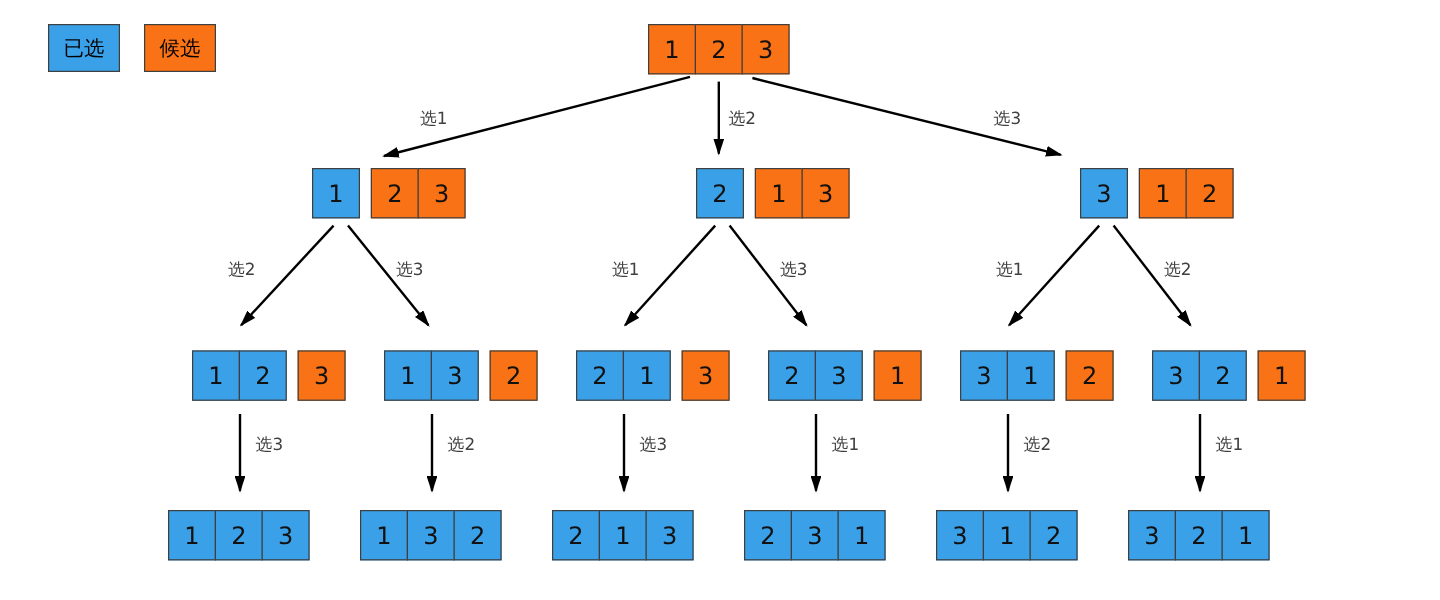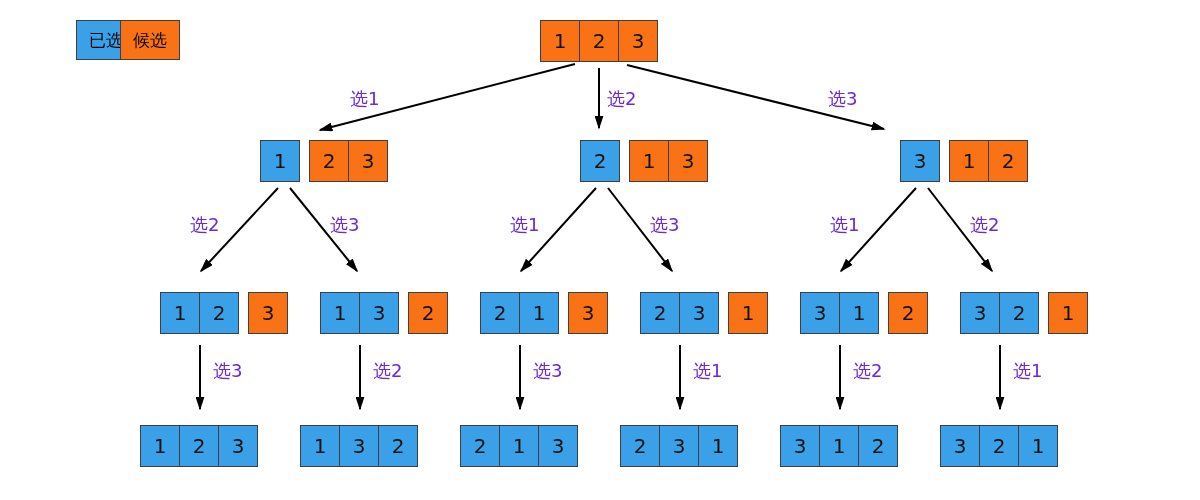--- a/index.html
+++ b/index.html
@@ -7,21 +7,21 @@
           font-family:"DejaVu Sans","Liberation Sans",sans-serif;color:#000;}
   .node{position:absolute;display:flex;gap:9px;}
   .group{display:flex;}
   .cell{width:40px;height:42px;display:flex;align-items:center;justify-content:center;
         font-size:20px;color:#111;border:1px solid #3f3f3f;box-sizing:border-box;}
   .cell + .cell{margin-left:-1px;}
   .blue{background:#3AA0E8;}
   .yellow{background:#f97316;}
   .legend-box{position:absolute;width:60px;height:40px;display:flex;align-items:center;justify-content:center;
         font-size:17px;border:1px solid #3f3f3f;box-sizing:border-box;}
-  .edge-label{position:absolute;font-size:18px;line-height:22px;color:#6d28d9;white-space:nowrap;}
+  .edge-label{position:absolute;font-size:14px;line-height:22px;color:#404040;white-space:nowrap;}
   #edges{position:absolute;left:0;top:0;pointer-events:none;}
 </style>
 </head>
 <body>
 
 <div id="canvas">
 
   <svg id="edges" width="1200" height="500">
     <defs>
       <marker id="ah" viewBox="0 0 7 4.5" refX="6.2" refY="2.25" markerWidth="7" markerHeight="4.5" orient="auto">
@@ -42,21 +42,21 @@
 
       <line x1="200" y1="345" x2="200" y2="409"></line>
       <line x1="360" y1="345" x2="360" y2="409"></line>
       <line x1="520" y1="345" x2="520" y2="409"></line>
       <line x1="680" y1="345" x2="680" y2="409"></line>
       <line x1="840" y1="345" x2="840" y2="409"></line>
       <line x1="1000" y1="345" x2="1000" y2="409"></line>
     </g>
   </svg>
 
-  <div class="legend-box blue" style="left:40px;top:20px;margin-left:36px;">
+  <div class="legend-box blue" style="left:40px;top:20px;">
     <span>已选</span>
   </div>
   <div class="legend-box yellow" style="left:120px;top:20px;">
     <span>候选</span>
   </div>
 
   <div class="node" style="left:540px;top:20px;">
     <div class="group">
       <div class="cell yellow">1</div>
       <div class="cell yellow">2</div>

